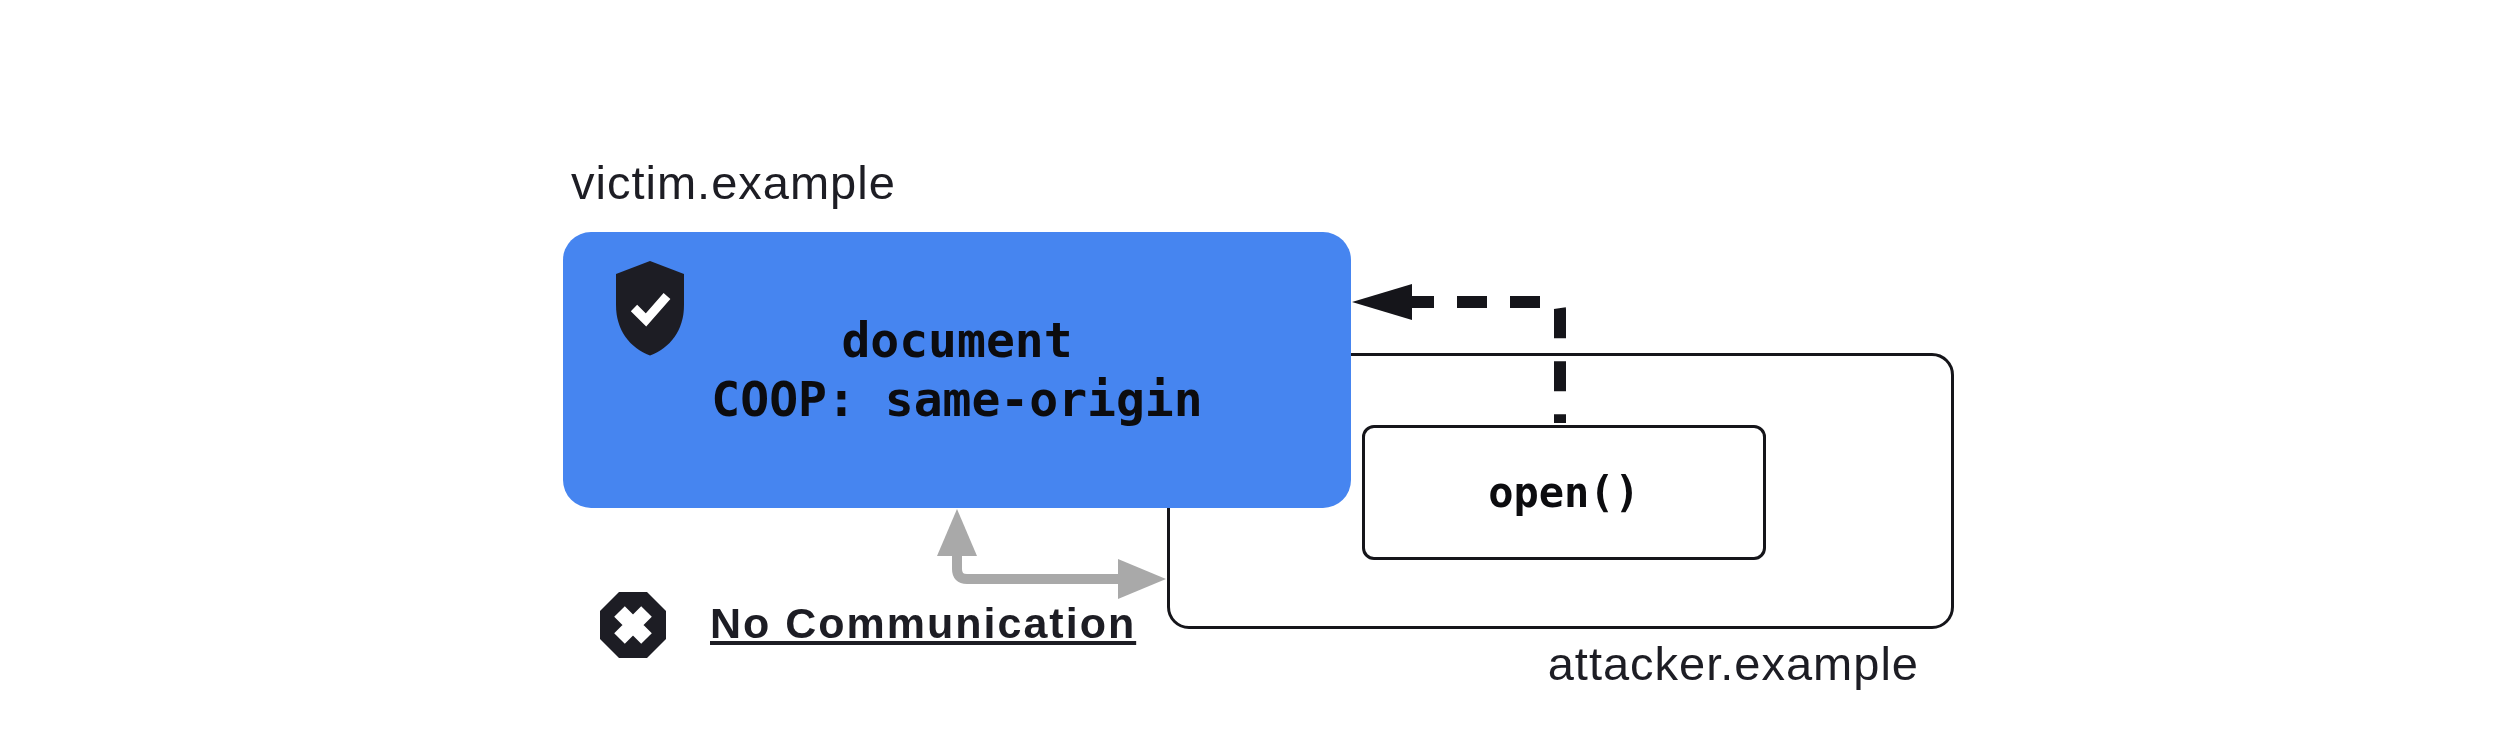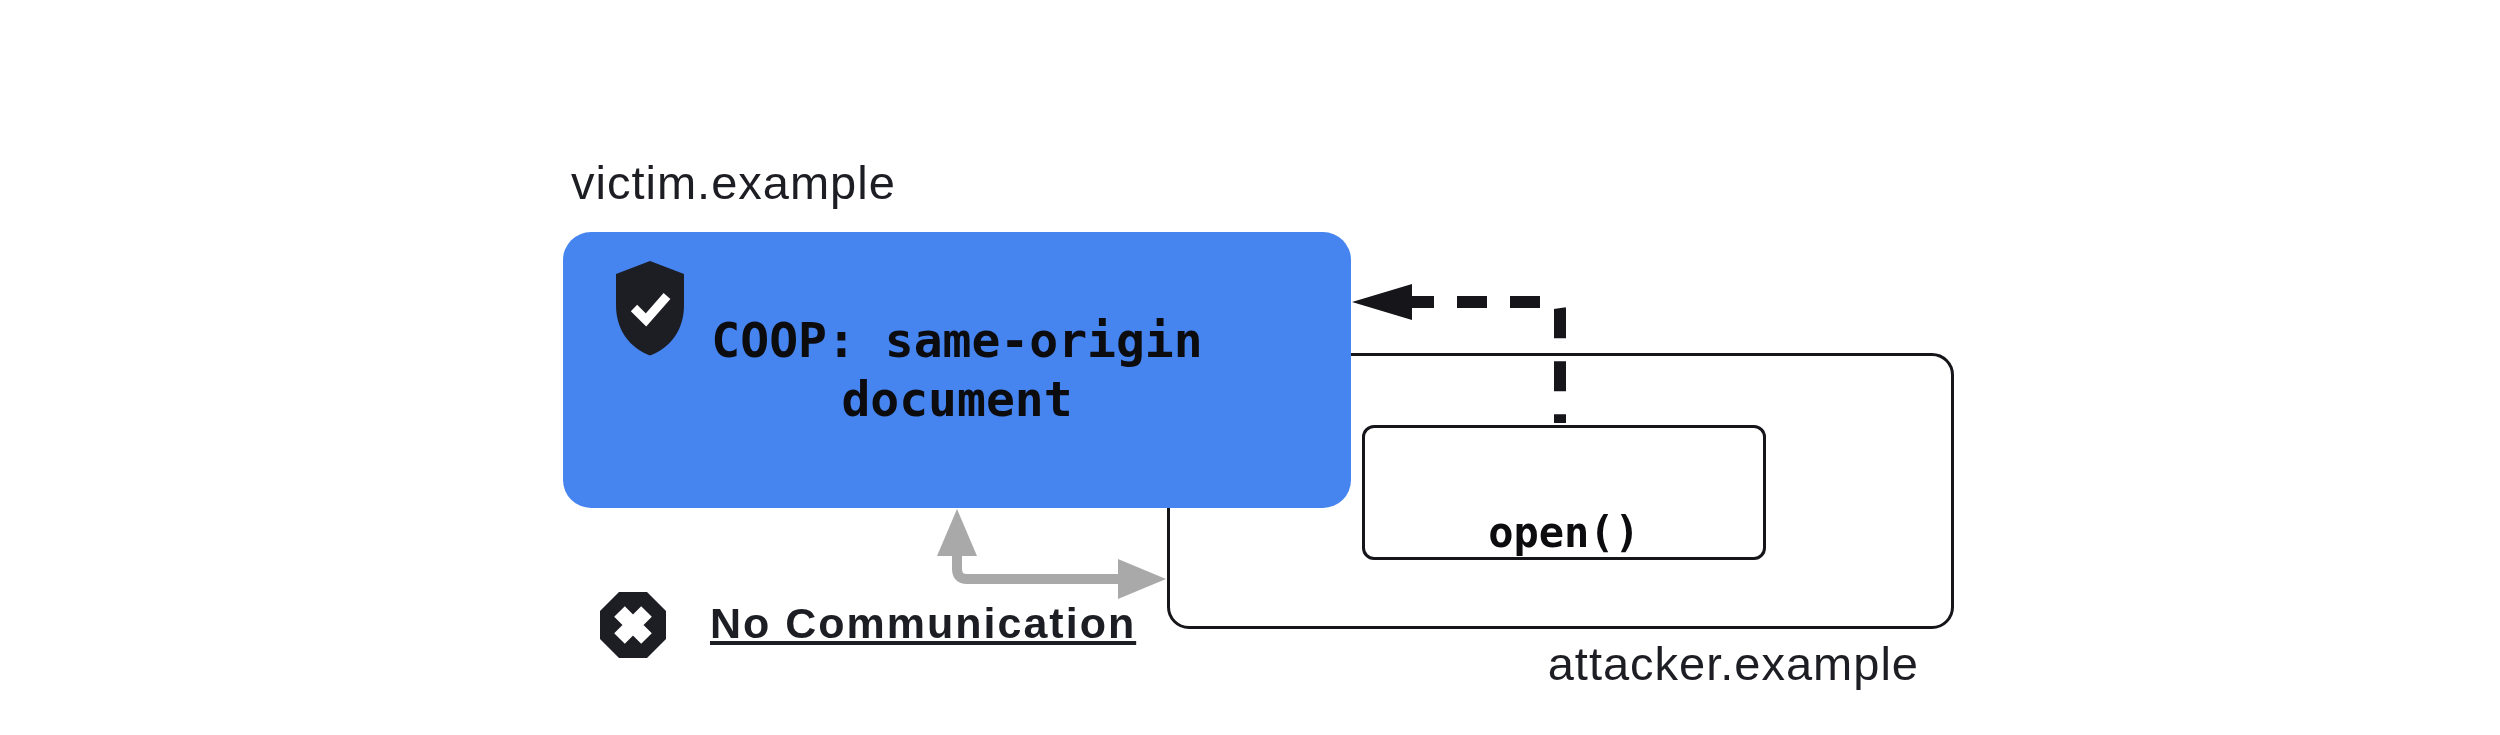--- a/index.html
+++ b/index.html
@@ -47,21 +47,21 @@
     border-radius:22px;
     box-sizing:border-box;
   }
   .open-box{
     position:absolute;
     left:1362px;top:425px;width:404px;height:135px;
     background:#ffffff;
     border:3.5px solid var(--border-ink,#15151a);
     border-radius:12px;
     box-sizing:border-box;
-    display:flex;align-items:flex-end;justify-content:center;
+    display:flex;align-items:center;justify-content:center;
   }
   .open-box .mono-line{
     font-family:"DejaVu Sans Mono", monospace;
     font-weight:bold;
     font-size:42px;
     color:var(--code-ink,#0c0c0f);
     white-space:pre;
   }
 
   .arrows{position:absolute;left:0;top:0;width:2500px;height:735px;pointer-events:none;}
@@ -88,22 +88,22 @@
 
   <div class="open-box">
     <span class="mono-line">open()</span>
   </div>
 
   <div class="victim-box">
     <svg class="shield" viewBox="0 0 80 98">
       <path d="M40,2 L6,15 V46 C6,71.5 20,89 40,96.5 C60,89 74,71.5 74,46 V15 Z" style="fill:var(--ink,#1d1d24)"></path>
       <polyline points="24,49 36,61 57,37" style="fill:none;stroke:#ffffff;stroke-width:9"></polyline>
     </svg>
+    <span class="mono-line">document</span>
     <span class="mono-line">COOP: same-origin</span>
-    <span class="mono-line">document</span>
   </div>
 
   <svg class="arrows" viewBox="0 0 2500 735">
 
     <g>
       <path d="M1404,302 H1552 Q1560,302 1560,310 V423" style="fill:none;stroke:var(--border-ink,#15151a);stroke-width:12;stroke-dasharray:30 23"></path>
       <polygon points="1352,302 1412,284 1412,320" style="fill:var(--border-ink,#15151a)"></polygon>
     </g>
 
     <g>

